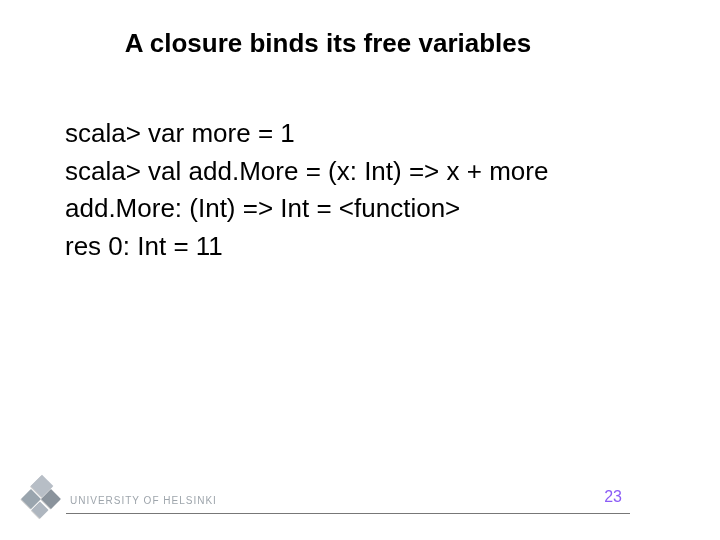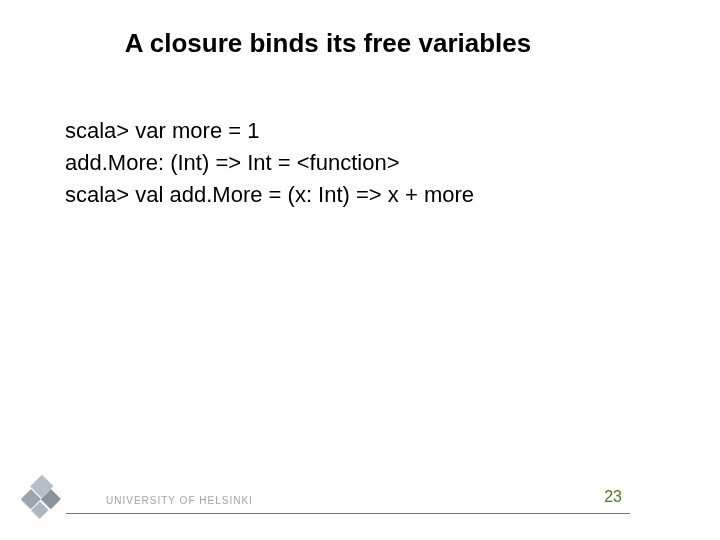--- a/index.html
+++ b/index.html
@@ -17,21 +17,21 @@
     right: 0;
     text-align: center;
     font-size: 26px;
     font-weight: bold;
   }
   .body {
     position: absolute;
     top: 115px;
     left: 65px;
     right: 50px;
-    font-size: 22px;
+    font-size: 26px;
     line-height: 1.45;
   }
   .body p { margin: 0; }
   .footer {
     position: absolute;
     bottom: 16px;
     left: 0;
     right: 0;
     height: 42px;
   }
@@ -55,41 +55,41 @@
   .logo .s2 { width: 14px; height: 14px; left: 4px;  top: 14px; transform: rotate(45deg); background:#9aa5ae; }
   .logo .s3 { width: 14px; height: 14px; left: 24px; top: 14px; transform: rotate(45deg); background:#8a939c; }
   .logo .s4 { width: 12px; height: 12px; left: 14px; top: 26px; transform: rotate(45deg); background:#aeb6bf; }
   .uni {
     position: absolute;
     left: 70px;
     bottom: 18px;
     font-size: 10px;
     letter-spacing: 1px;
     color: #9ea5ac;
-    margin-left: 36px;
   }
   .pagenum {
     position: absolute;
     right: 34px;
     bottom: 18px;
     font-size: 16px;
-    color: #4d7c0f;
+    color: #8b5cf6;
   }
 </style>
 </head>
 <body>
 
 <div class="slide">
 
   <div class="title">A closure binds its free variables</div>
 
   <div class="body">
     <p>scala&gt; var more = 1</p>
+    <p>scala&gt; val add.More = (x: Int) =&gt; x + more</p>
     <p>add.More: (Int) =&gt; Int = &lt;function&gt;</p>
-    <p>scala&gt; val add.More = (x: Int) =&gt; x + more</p>
+    <p>res 0: Int = 11</p>
   </div>
 
   <div class="footer">
     <div class="logo">
       <div class="sq s1"></div>
       <div class="sq s2"></div>
       <div class="sq s3"></div>
       <div class="sq s4"></div>
     </div>
     <div class="uni">UNIVERSITY OF HELSINKI</div>

